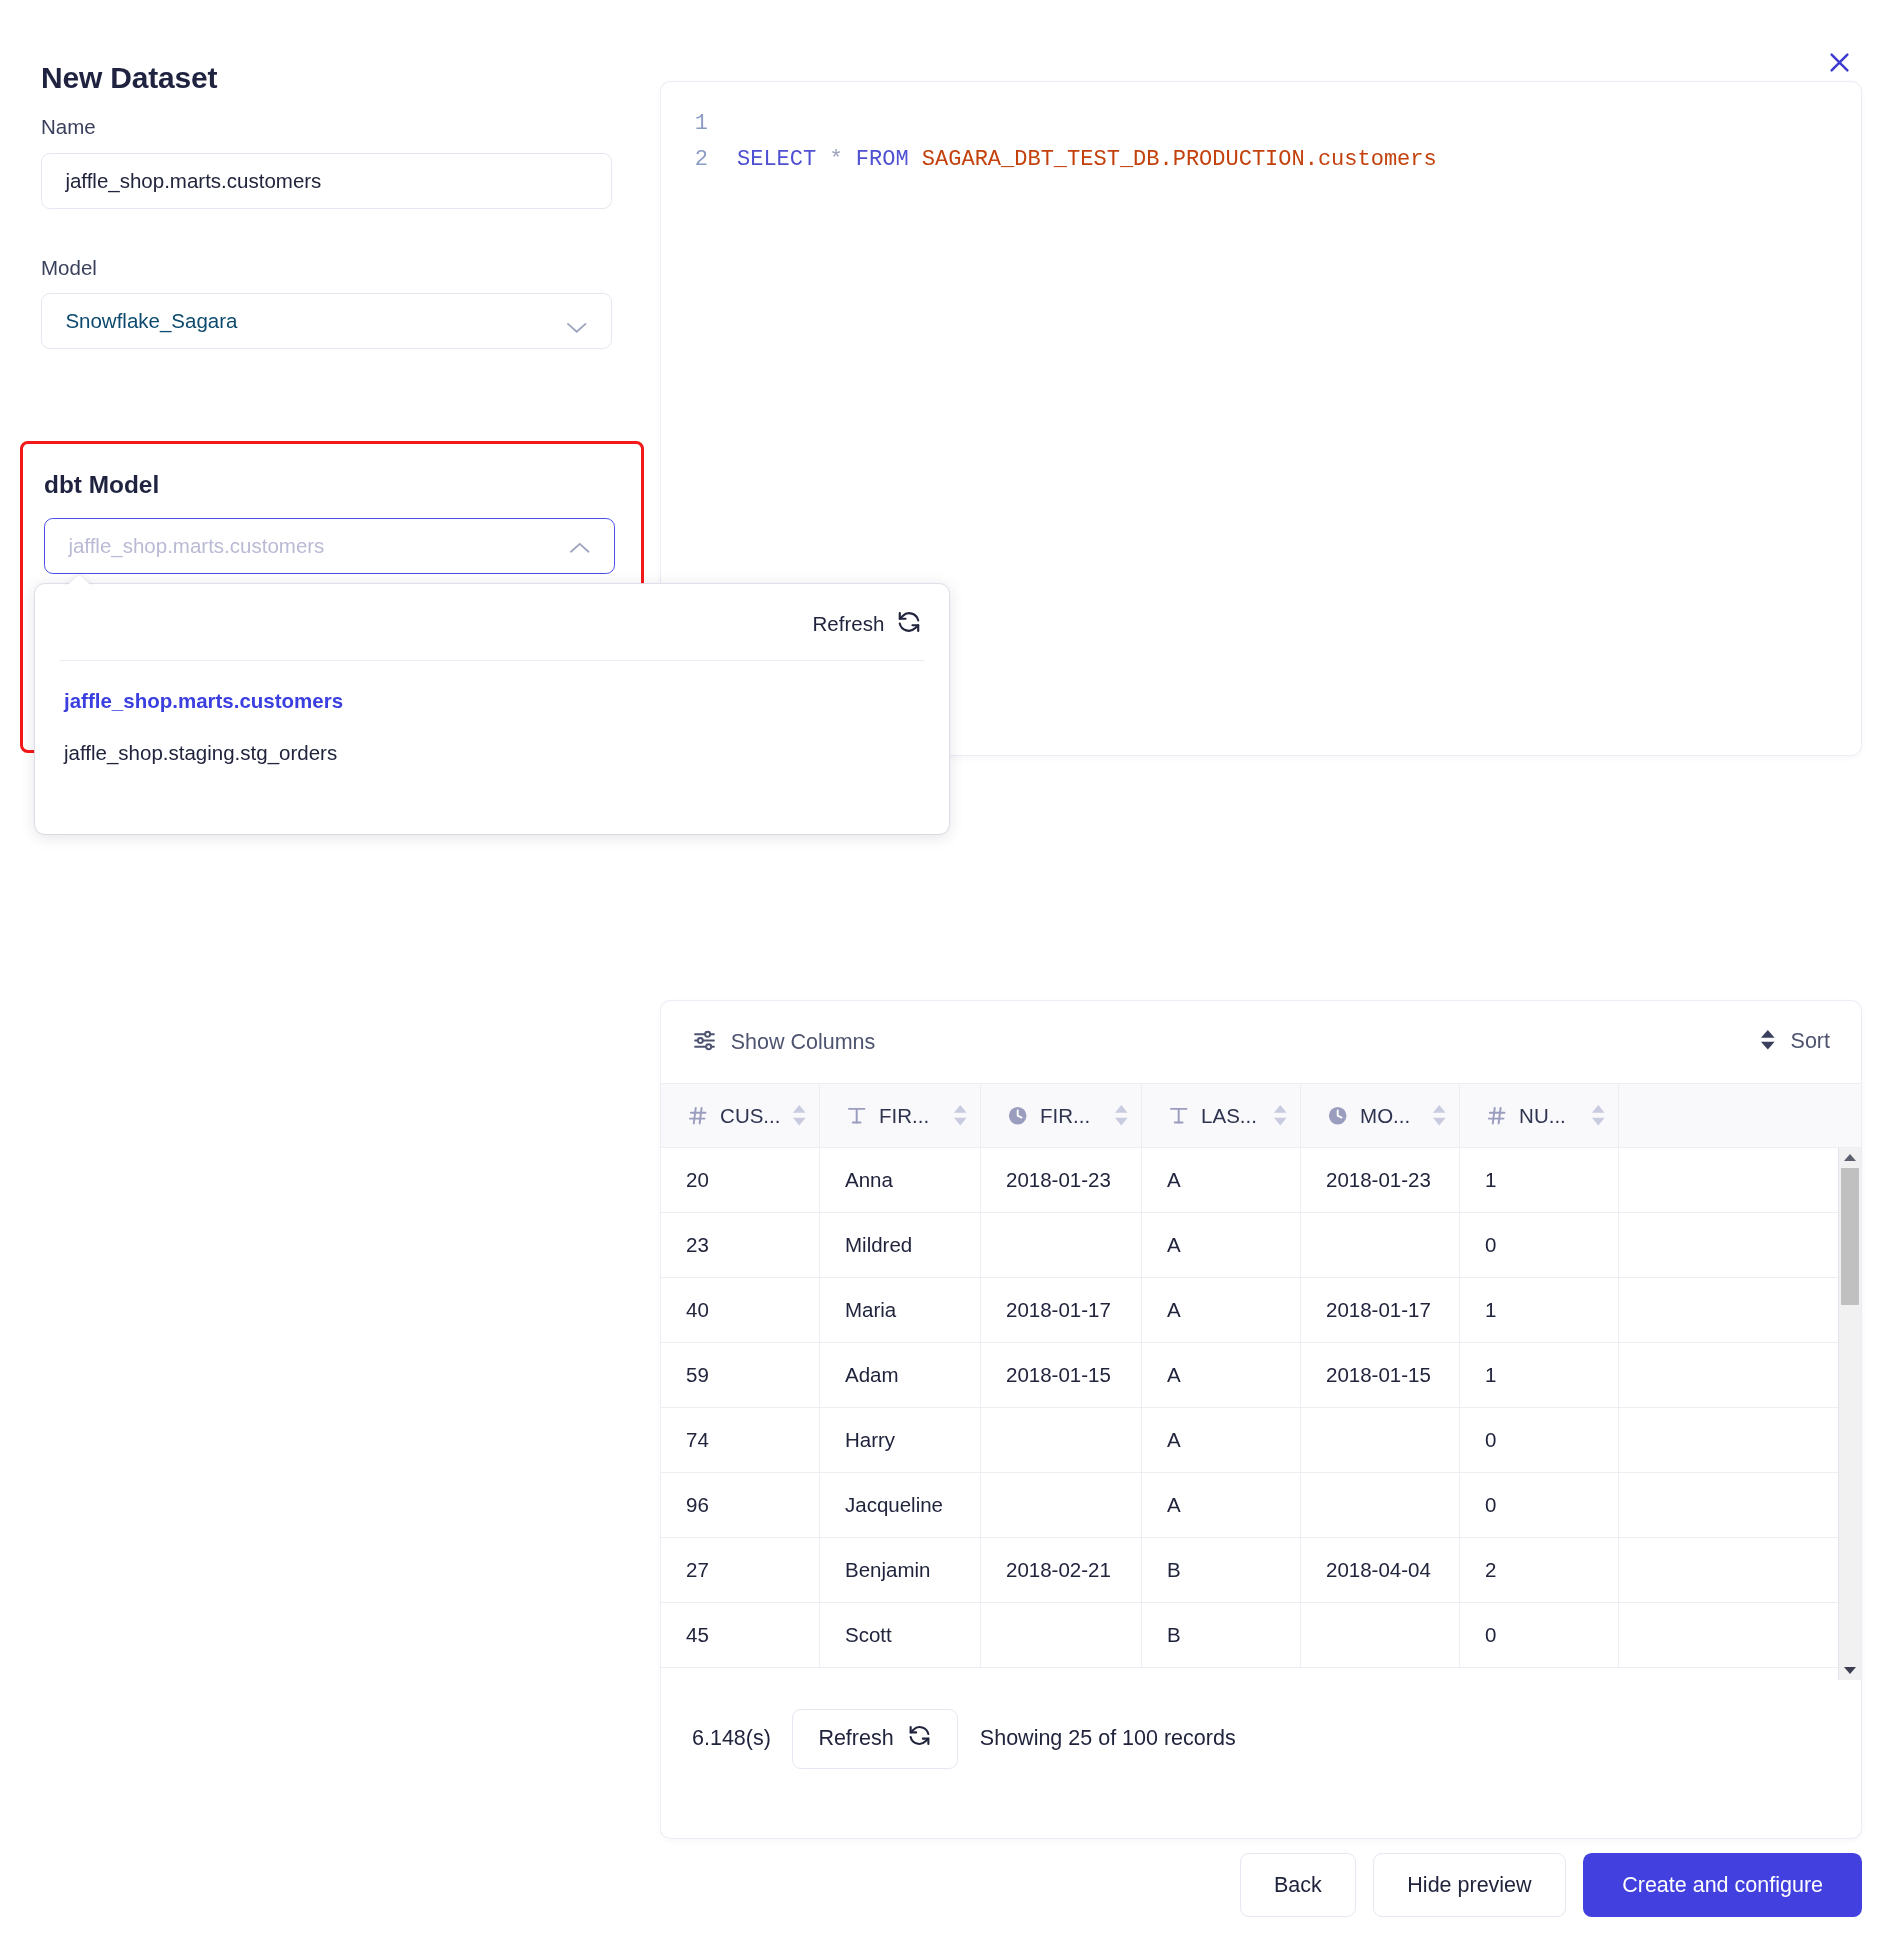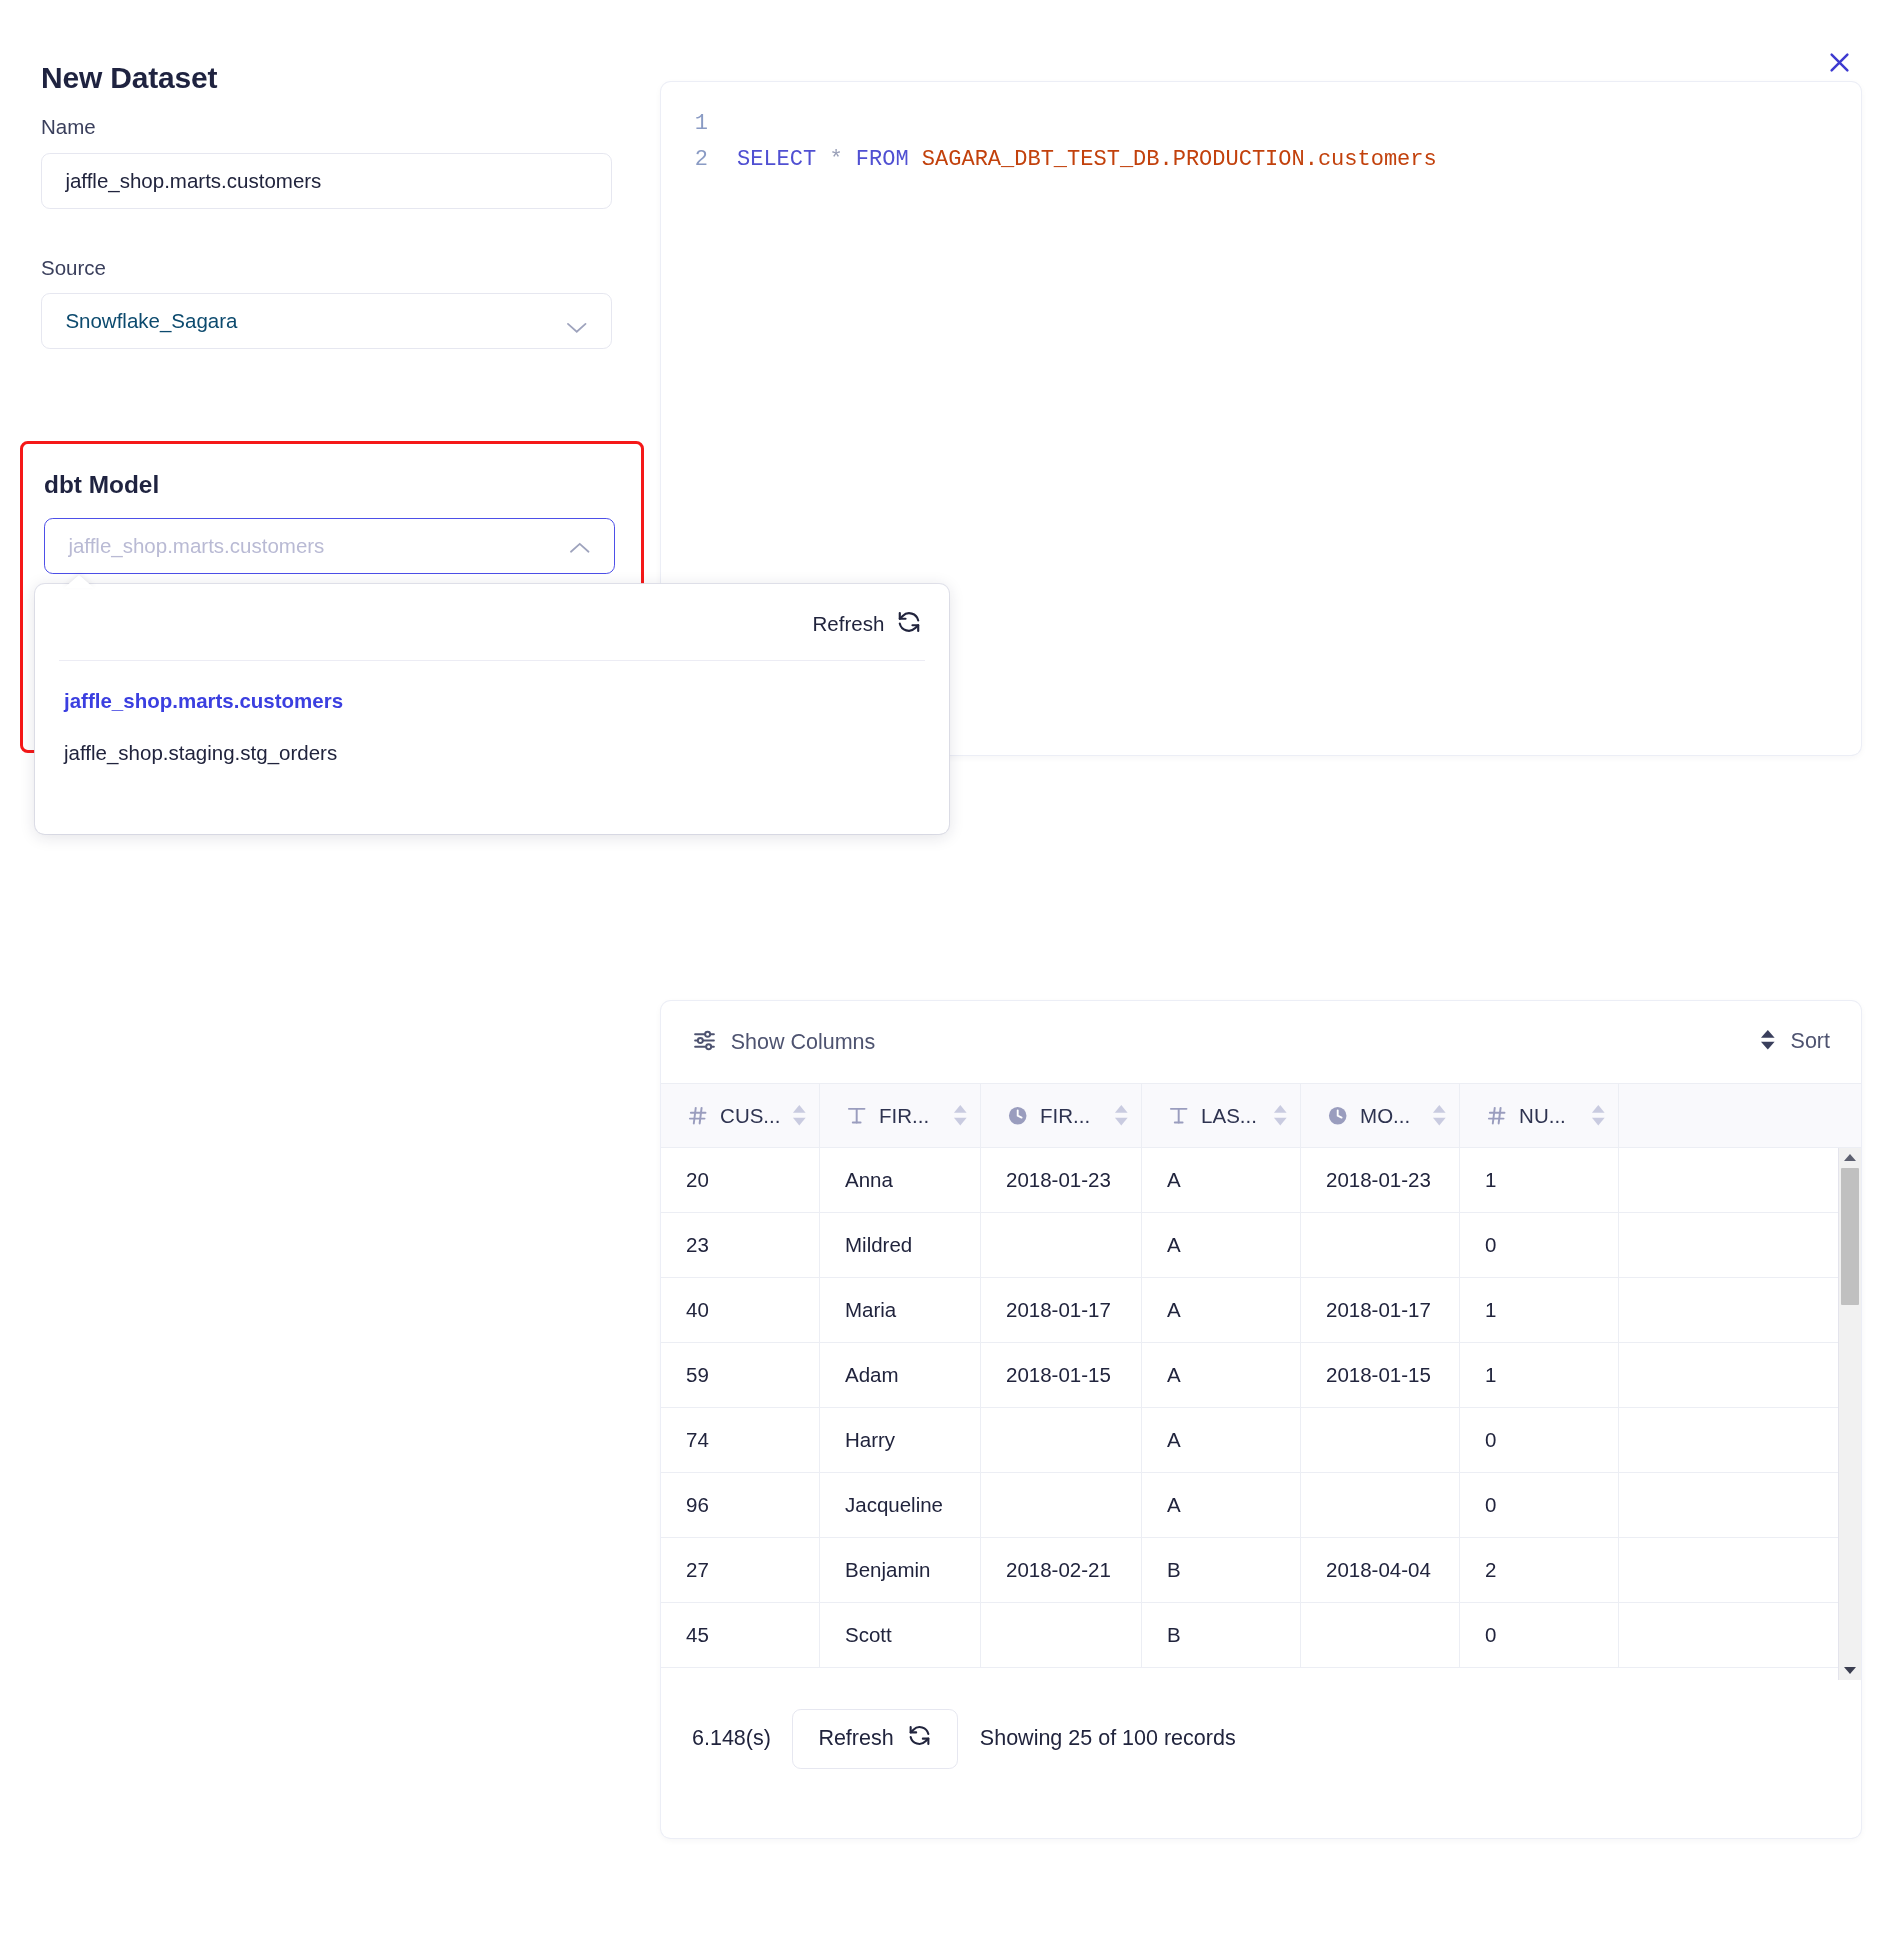--- a/index.html
+++ b/index.html
@@ -257,21 +257,21 @@
       </svg>
     </span>
   </button>
 
   <div class="left-col">
     <label class="field-label">Name</label>
     <div class="text-input">jaffle_shop.marts.customers</div>
 
     <div class="gap-lg"></div>
 
-    <label class="field-label">Source</label>
+    <label class="field-label">Model</label>
     <div class="select-input">
       <span>Snowflake_Sagara</span>
       <span class="chev">
         <svg viewBox="0 0 22 13" fill="none" stroke="#9ea3bd" stroke-width="1.8" stroke-linecap="round">
           <path d="M2 3 L11 11 L20 3"></path>
         </svg>
       </span>
     </div>
   </div>
 
@@ -536,15 +536,20 @@
             <polyline points="3.5,3.8 3.5,9 8.8,9"></polyline>
             <path d="M3.5 13.5 A8.5 8.5 0 0 0 17.8 17.6 L20.5 15"></path>
             <polyline points="20.5,20.2 20.5,15 15.2,15"></polyline>
           </svg>
         </span>
       </button>
       <span class="frecords">Showing 25 of 100 records</span>
     </div>
   </div>
 
+  <div class="actions">
+    <button class="btn btn-ghost">Back</button>
+    <button class="btn btn-ghost">Hide preview</button>
+    <button class="btn btn-primary">Create and configure</button>
+  </div>
 
 </div>
 
 
 </body></html>

